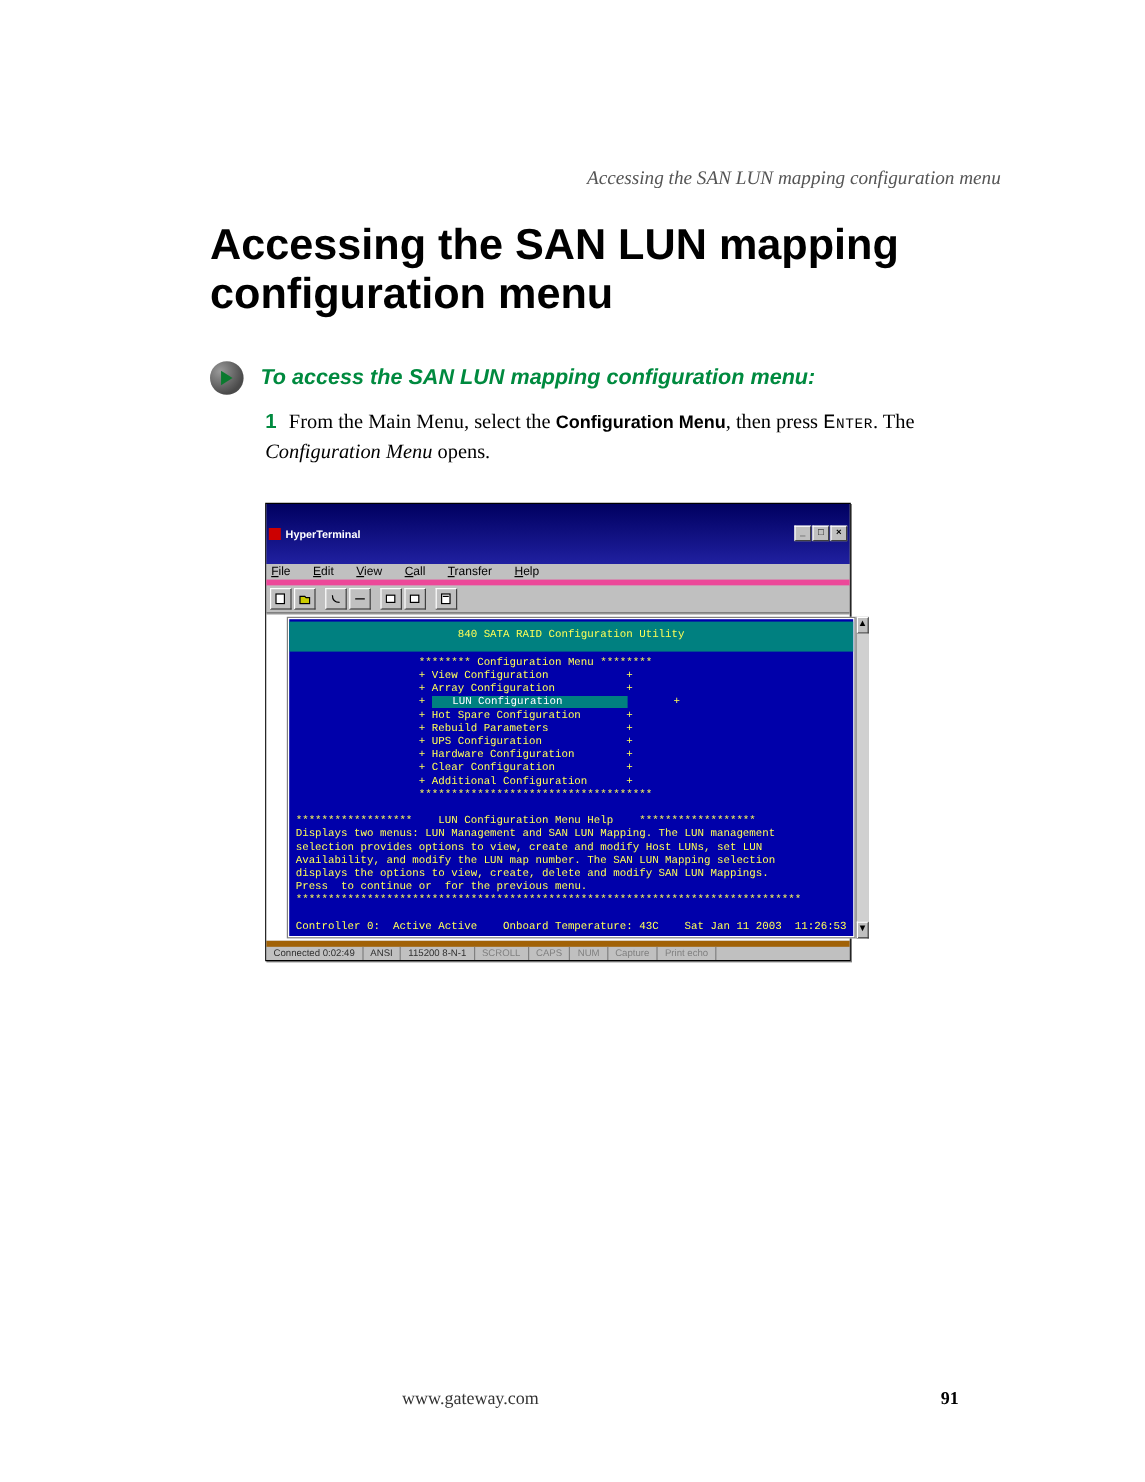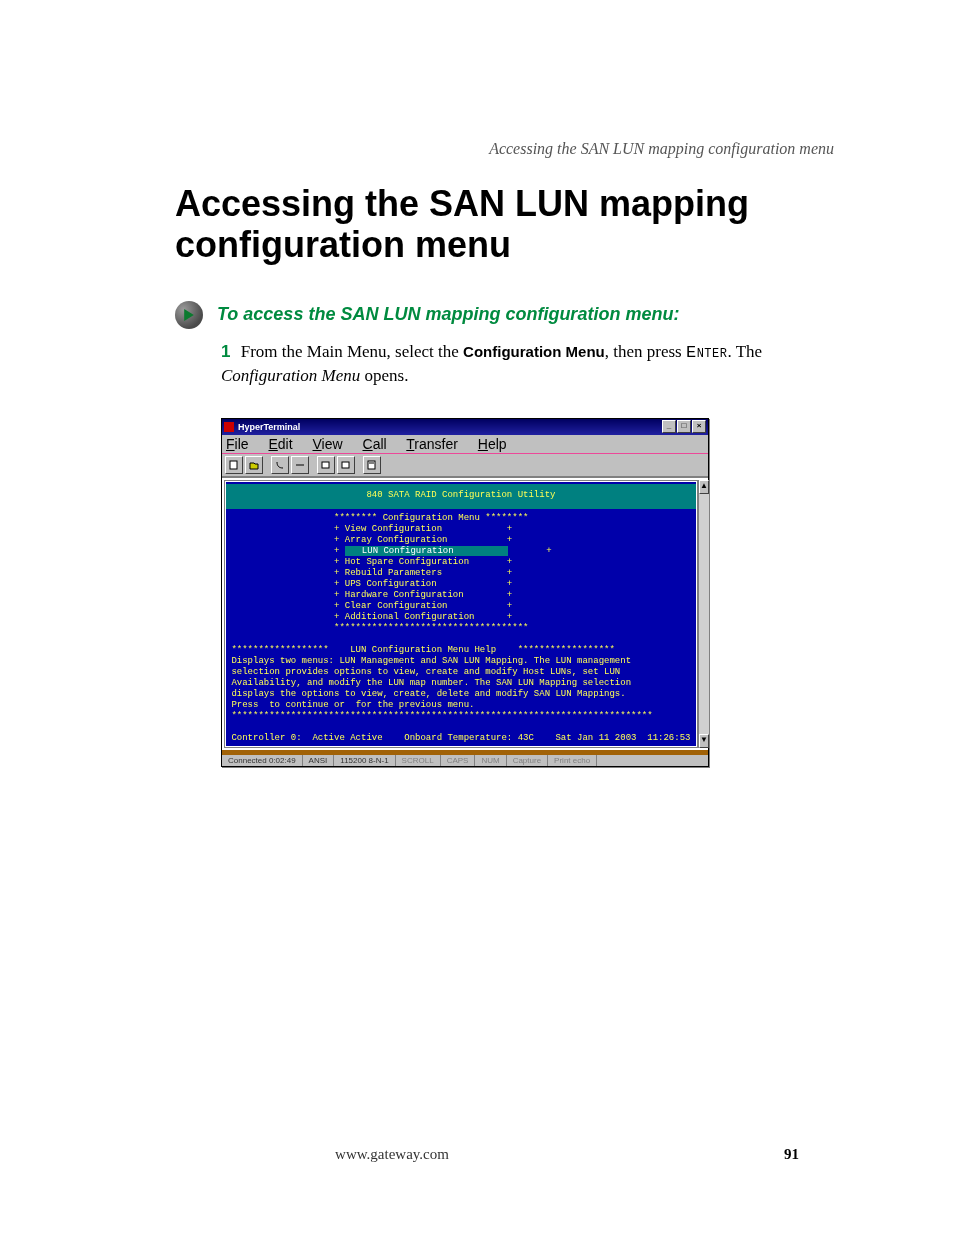--- a/index.html
+++ b/index.html
@@ -77,36 +77,36 @@
     background: #c0c0c0;
     font-family: "MS Sans Serif", Tahoma, sans-serif;
     font-size: 9px;
     box-shadow: 1px 1px 0 #808080;
   }
   .ht-titlebar {
     background: linear-gradient(#000060,#2020a0);
     color: #fff;
     display: flex;
     align-items: center;
-    padding: 1px 2px;
+    padding: 18px 2px;
     height: 14px;
   }
   .ht-titlebar .app-icon {
     width: 10px; height: 10px; background: #c00; margin-right: 4px;
   }
   .ht-title-text { font-weight: 700; flex: 1; font-size: 9px; }
   .ht-ctrl {
     width: 12px; height: 11px; background: #c0c0c0; border: 1px solid #fff;
     border-right-color:#404040; border-bottom-color:#404040;
     margin-left: 1px; font-size: 8px; text-align: center; line-height: 10px;
     color:#000; font-weight:700;
   }
   .ht-menubar {
-    background: #c0c0c0; padding: 1px 4px; font-size: 14px;
-    border-bottom: 1px solid #ec4899;
+    background: #c0c0c0; padding: 1px 4px; font-size: 10px;
+    border-bottom: 5px solid #ec4899;
   }
   .ht-menubar span { margin-right: 8px; }
   .ht-menubar span u { text-decoration: underline; }
   .ht-toolbar {
     background: #c0c0c0; padding: 2px 3px;
     border-bottom: 1px solid #808080; display:flex; gap:2px;
   }
   .ht-tb-btn {
     width: 16px; height: 16px; background:#c0c0c0;
     border:1px solid #fff; border-right-color:#404040; border-bottom-color:#404040;
@@ -115,20 +115,21 @@
   .ht-tb-sep { width:4px; }
   .ht-client-outer {
     background:#fff; padding:2px; border-top:1px solid #808080;
     display:flex;
   }
   .ht-client {
     flex:1;
     background:#fff;
     border:1px solid #808080;
     padding:1px;
+    margin-left:15px;
   }
   .term {
     font-family: "Courier New", monospace;
     font-size: 9px;
     line-height: 11px;
     color: #ffff55;
     background: #0000aa;
     white-space: pre;
     padding: 2px 0 2px 0;
   }
@@ -155,21 +156,21 @@
   .ht-status {
     background:#c0c0c0; border-top:5px solid #a16207;
     display:flex; font-size:8px; color:#303030;
   }
   .ht-status div {
     border-right:1px solid #808080; padding:1px 6px;
   }
   .ht-status .dim { color:#808080; }
 
   .footer {
-    position:absolute; bottom:72px; left:0; right:0;
+    position:absolute; bottom:60px; left:0; right:0;
     display:flex; justify-content:space-between;
     padding: 0 155px 0 0;
     font-size: 15px;
   }
   .footer .url { flex:1; text-align:center; color:#333; font-family:"Times New Roman",serif; }
   .footer .pg { font-weight:700; }
 </style>
 </head>
 <body>
 

